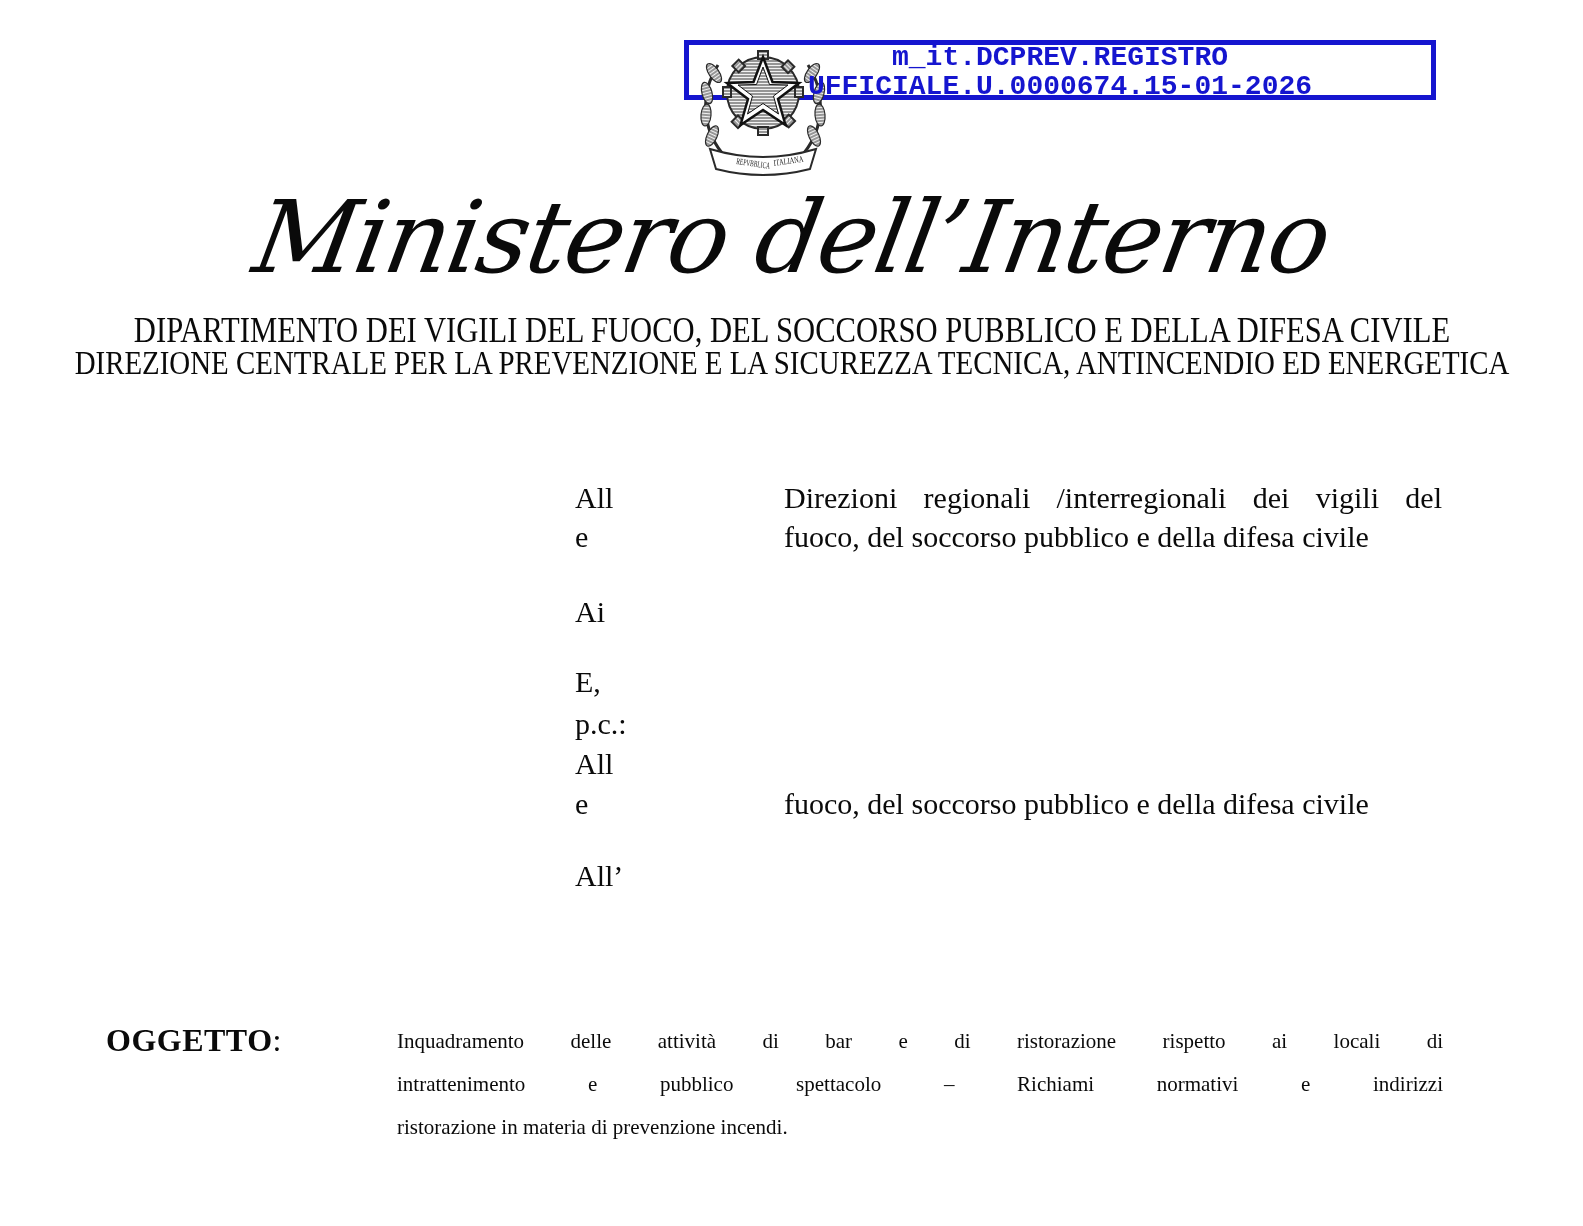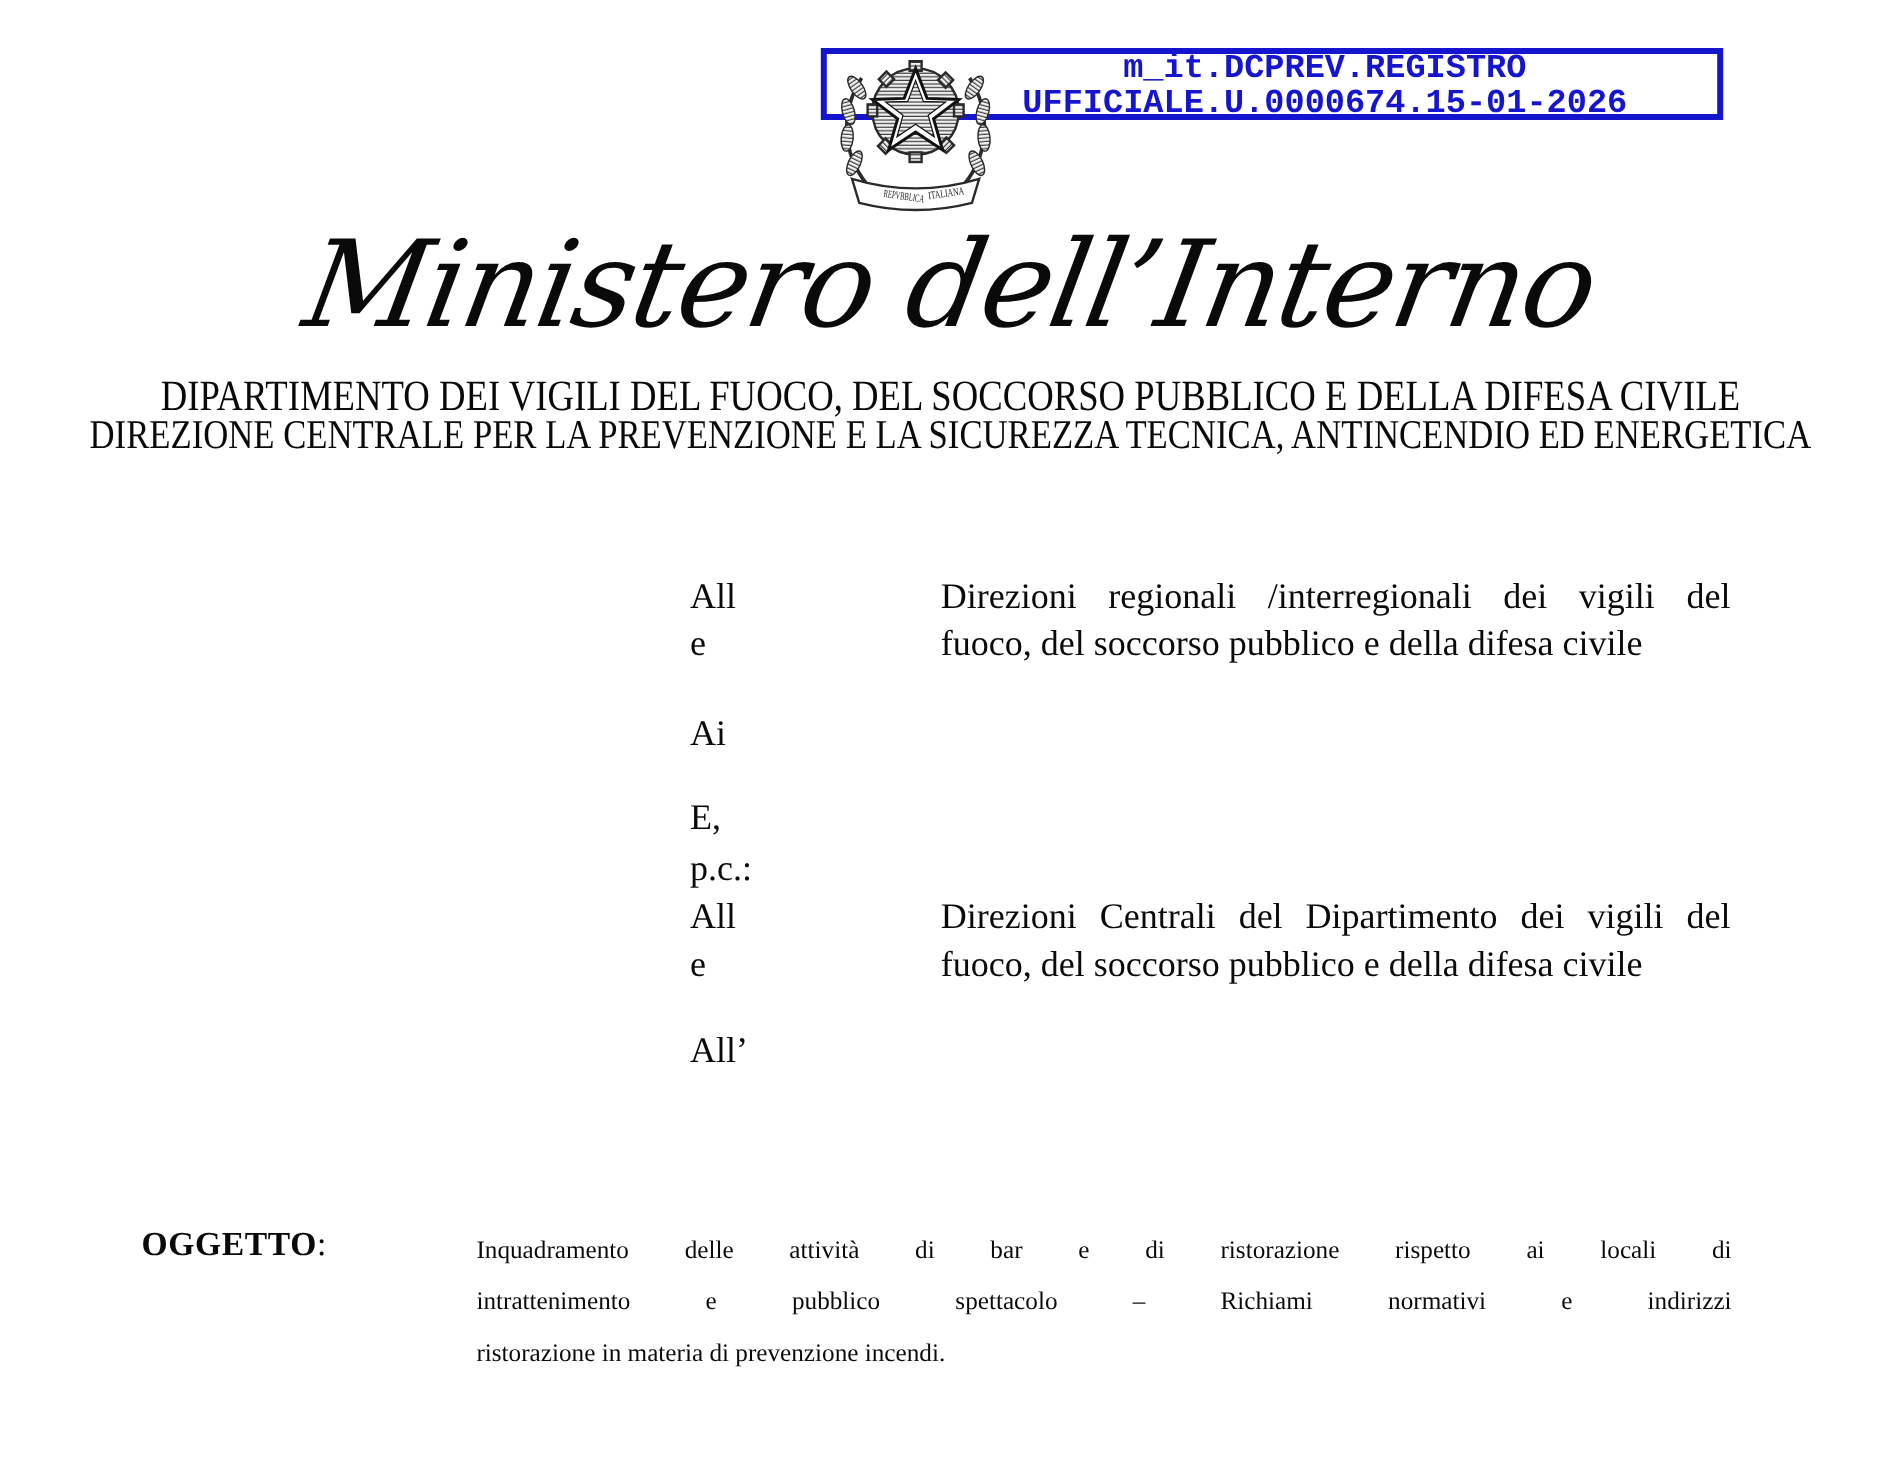--- a/index.html
+++ b/index.html
@@ -16,21 +16,21 @@
     position:absolute; left:684px; top:40px;
     width:742px; height:50px;
     border:5px solid #1515cf;
     z-index:1;
   }
   .stamp-line {
     position:absolute; left:684px; width:752px;
     text-align:center;
     font-family:"Liberation Mono", monospace;
     font-weight:bold; font-size:28px; line-height:30px;
-    color:#1515cf; z-index:3; white-space:nowrap;padding-left:44px;
+    color:#1515cf; z-index:3; white-space:nowrap;
   }
   .stamp-line1 { top:43px; }
   .stamp-line2 { top:72px; }
   
   .emblem { position:absolute; left:692px; top:33px; width:142px; height:144px; z-index:2; }
   
   .ministry {
     position:absolute; top:168px; left:50%;
     transform:translateX(-50%) skewX(-10deg);
     font-family:"DejaVu Serif", serif;
@@ -54,22 +54,22 @@
     white-space:nowrap;
   }
   .rtext {
     position:absolute; left:784px; width:658px;
     font-size:30px; line-height:36px;
     white-space:nowrap;
   }
   .just { white-space:normal; text-align:justify; text-align-last:justify; }
   
   .subject-label {
-    position:absolute; left:118px; top:1022px;
-    font-size:28px;
+    position:absolute; left:106px; top:1022px;
+    font-size:32px;
   }
   .subject-label b { font-weight:bold; letter-spacing:0.5px; }
   .stext {
     position:absolute; left:397px; width:1046px;
     font-size:21px; line-height:38px;
     white-space:nowrap;
   }
 </style>
 </head>
 <body>
@@ -132,21 +132,20 @@
   <div class="rlabel" style="top:519px">e</div>
   <div class="rlabel" style="top:594px">Ai</div>
   <div class="rlabel" style="top:664px">E,</div>
   <div class="rlabel" style="top:706px">p.c.:</div>
   <div class="rlabel" style="top:746px">All</div>
   <div class="rlabel" style="top:786px">e</div>
   <div class="rlabel" style="top:858px">All’</div>
 
   <div class="rtext just" style="top:480px">Direzioni regionali /interregionali dei vigili del</div>
   <div class="rtext" style="top:519px">fuoco, del soccorso pubblico e della difesa civile</div>
-  <div class="rtext just" style="top:746px">Direzioni Centrali del Dipartimento dei vigili del</div>
   <div class="rtext" style="top:786px">fuoco, del soccorso pubblico e della difesa civile</div>
 
   <div class="subject-label"><b>OGGETTO</b><span>:</span></div>
   <div class="stext just" style="top:1022px">Inquadramento delle attività di bar e di ristorazione rispetto ai locali di</div>
   <div class="stext just" style="top:1065px">intrattenimento e pubblico spettacolo – Richiami normativi e indirizzi</div>
   <div class="stext" style="top:1108px">ristorazione in materia di prevenzione incendi.</div>
 
 </div>
 
 </body></html>

